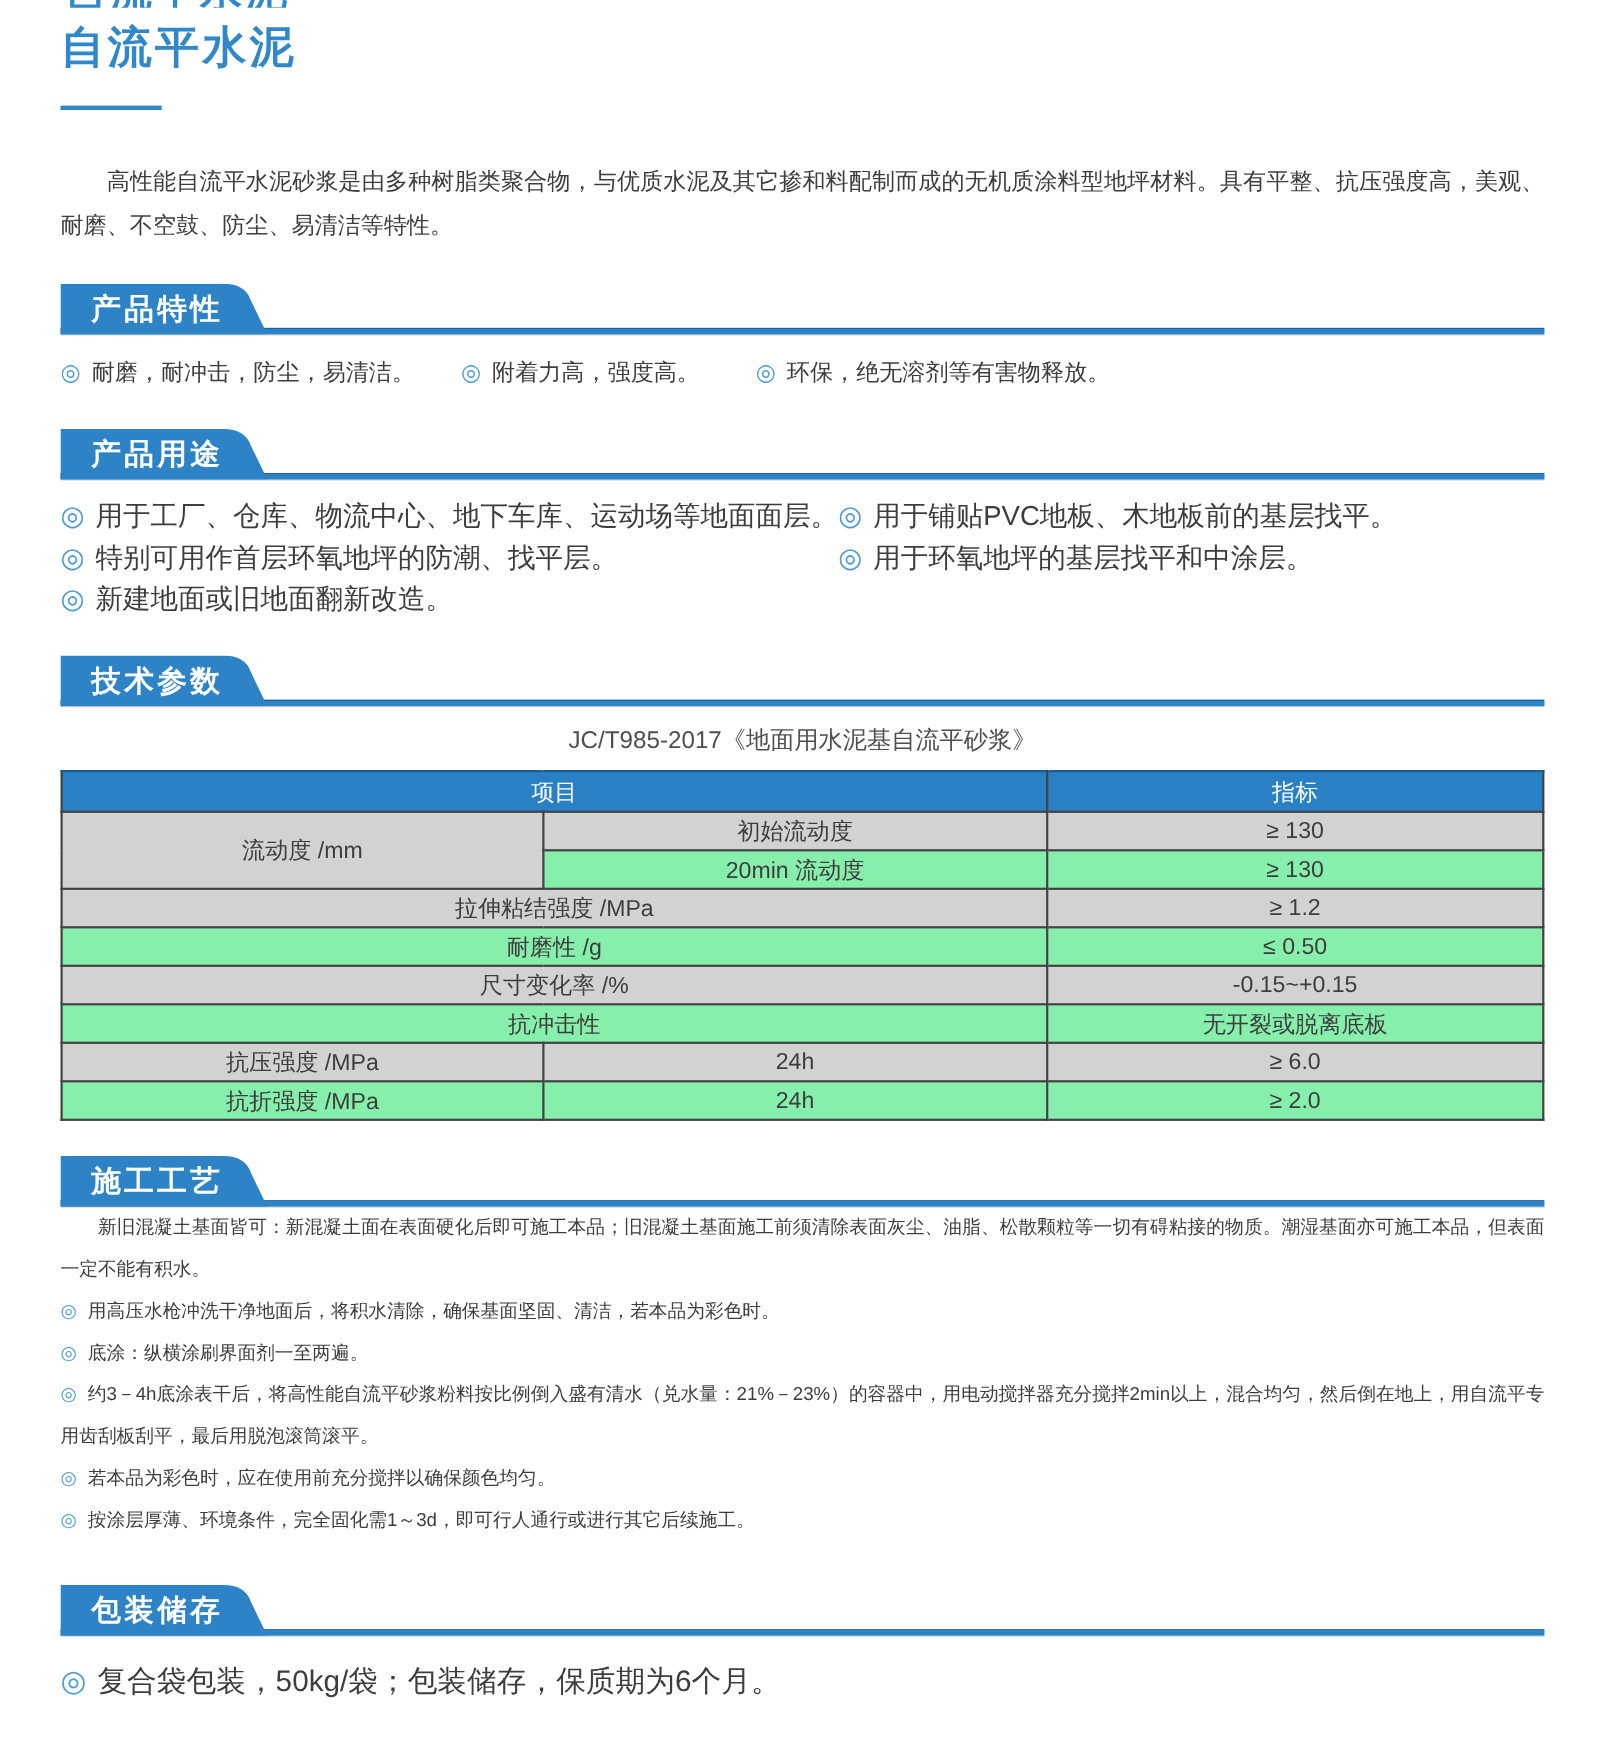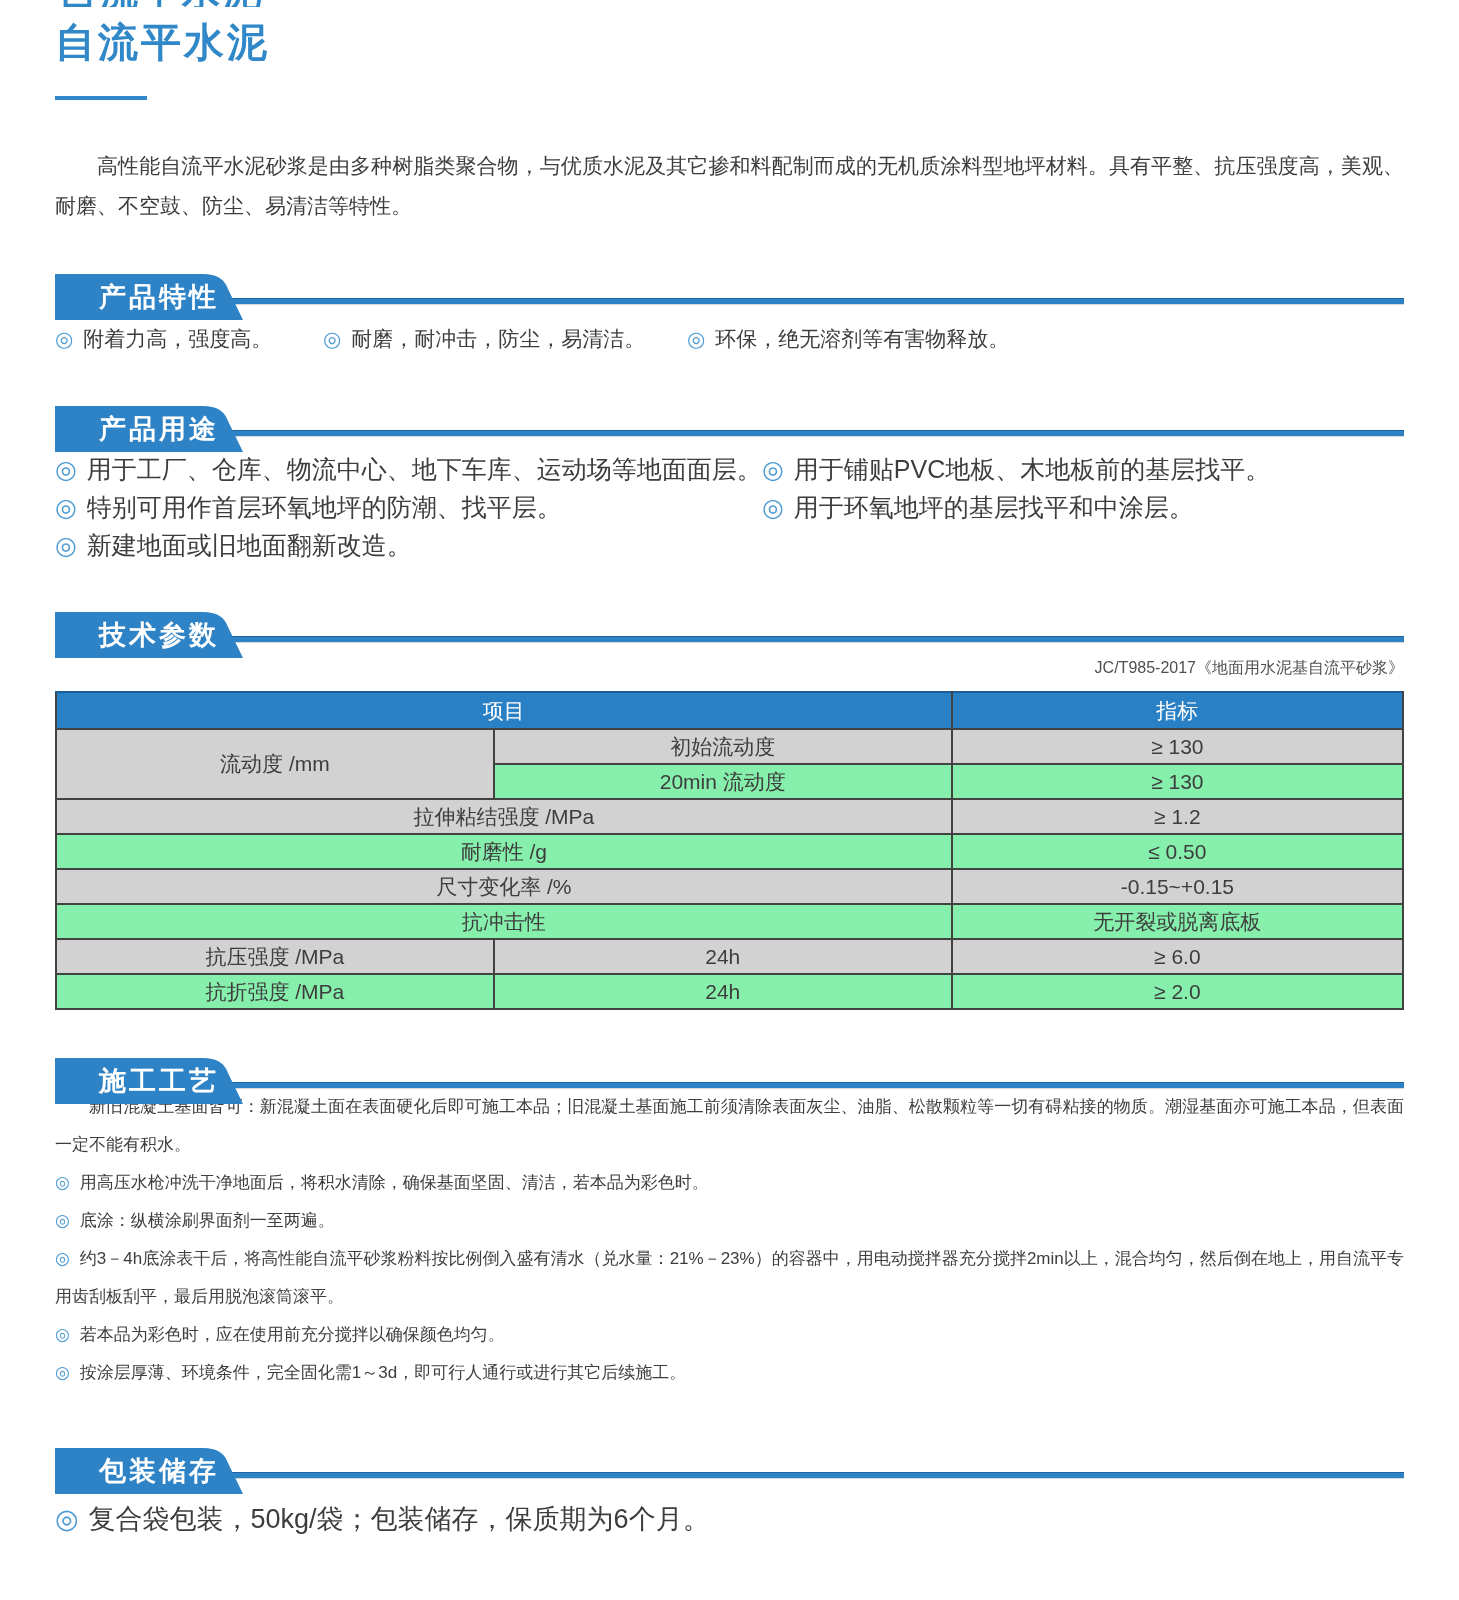--- a/index.html
+++ b/index.html
@@ -30,38 +30,38 @@
     margin:8px 0 0 0;letter-spacing:3px;}
   .title-underline{width:92px;height:4px;background:var(--title-blue);margin-top:26px;}
 
   .intro{font-size:21px;line-height:40px;text-indent:2em;margin:46px 0 0 0;text-align:justify;}
 
   .section{margin-top:32px;}
   .sec-head{position:relative;height:46px;}
   .sec-line{position:absolute;left:0;right:0;bottom:0;height:6px;
     background:linear-gradient(to bottom,var(--accent-dark) 0 1px,var(--accent) 1px 100%);
     box-shadow:0 1px 0 #d8d8d8;}
-  .tab{position:absolute;left:0;top:16px;width:188px;height:46px;padding-left:16px;}
+  .tab{position:absolute;left:0;top:0;width:188px;height:46px;}
   .tab svg{position:absolute;left:0;top:0;width:188px;height:46px;}
   .tab .tab-label{position:relative;display:block;line-height:46px;padding-left:28px;
     color:#ffffff;font-size:27px;font-weight:700;letter-spacing:3px;}
 
   .bullet{color:var(--bullet-blue);margin-right:10px;}
 
   .feat-row{display:flex;margin-top:16px;font-size:21px;line-height:38px;}
   .feat-item{white-space:nowrap;}
   .feat-item.c1{width:268px;}
   .feat-item.c2{width:364px;}
 
   .uses-row{display:flex;margin-top:14px;font-size:25px;line-height:38px;}
   .uses-col{display:flex;flex-direction:column;}
   .uses-col.left{width:707px;}
   .uses-item{white-space:nowrap;}
 
-  .tech-caption{text-align:right;font-size:16px;color:#4f4f4f;margin:16px 0 12px 0;}
+  .tech-caption{text-align:center;font-size:22px;color:#4f4f4f;margin:16px 0 12px 0;}
   table.tech{width:100%;border-collapse:collapse;table-layout:fixed;font-size:21px;}
   table.tech th,table.tech td{
     border:2px solid var(--border-dark);text-align:center;vertical-align:middle;
     height:35px;padding:0 6px;font-weight:400;background:#86efac;}
   table.tech thead th{background:var(--table-header-blue);color:#ffffff;height:37px;
     border-top-color:#1c5c99;}
   table.tech td.g{background:var(--row-gray);}
 
   .process{font-size:17px;line-height:38px;text-align:justify;}
   .process p{margin:0;}
@@ -87,22 +87,22 @@
     <div class="sec-head">
       <div class="sec-line"></div>
       <div class="tab">
         <svg viewBox="0 0 188 46" preserveAspectRatio="none">
             <path d="M0 0 H148 Q168 0 173 15 L188 46 H0 Z" fill="var(--accent)"></path>
           </svg>
         <span class="tab-label">产品特性</span>
       </div>
     </div>
     <div class="feat-row">
+      <div class="feat-item c2"><span class="bullet">◎</span><span>耐磨，耐冲击，防尘，易清洁。</span></div>
       <div class="feat-item c1"><span class="bullet">◎</span><span>附着力高，强度高。</span></div>
-      <div class="feat-item c2"><span class="bullet">◎</span><span>耐磨，耐冲击，防尘，易清洁。</span></div>
       <div class="feat-item"><span class="bullet">◎</span><span>环保，绝无溶剂等有害物释放。</span></div>
     </div>
   </div>
 
   <div class="section">
     <div class="sec-head">
       <div class="sec-line"></div>
       <div class="tab">
         <svg viewBox="0 0 188 46" preserveAspectRatio="none">
             <path d="M0 0 H148 Q168 0 173 15 L188 46 H0 Z" fill="var(--accent)"></path>

